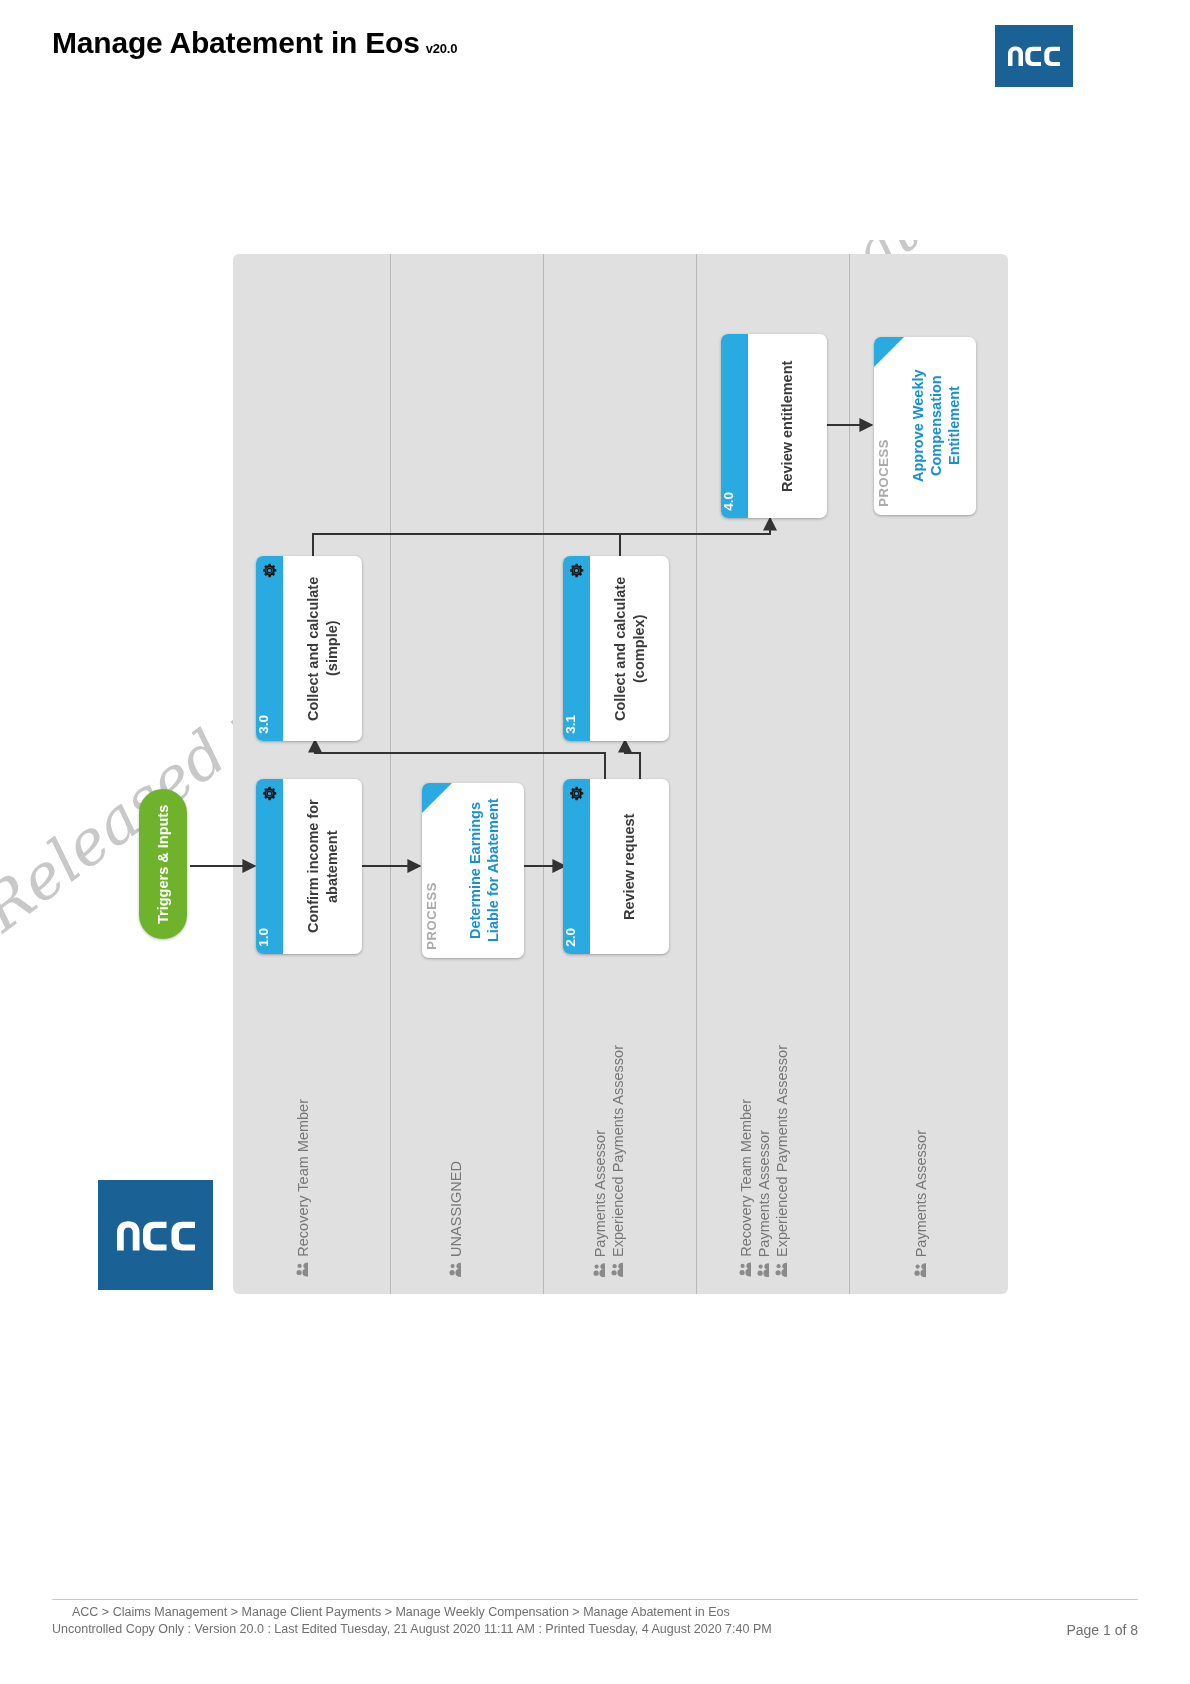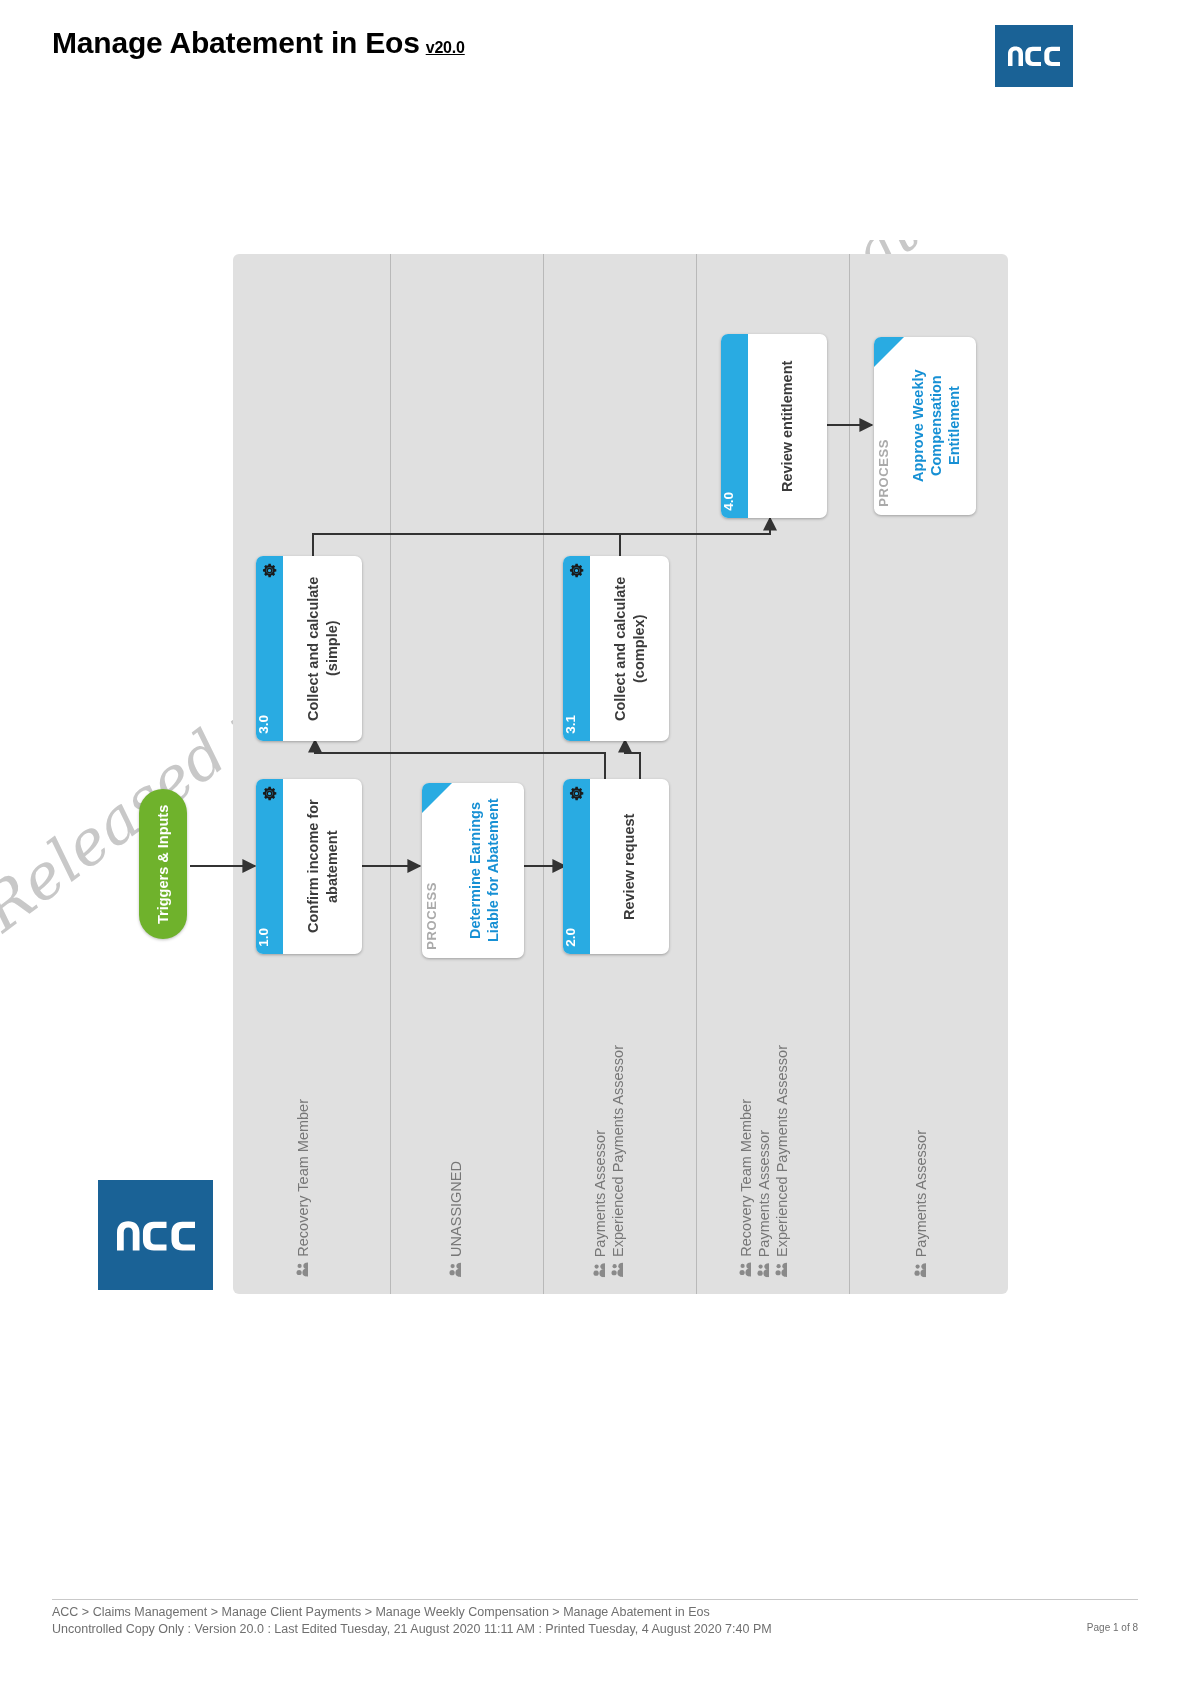--- a/index.html
+++ b/index.html
@@ -8,21 +8,21 @@
     font-family:"Liberation Sans","DejaVu Sans",sans-serif;
     overflow:hidden;
   }
 
   
   #page-title{
     position:absolute;left:52px;top:26px;
     font-size:30px;font-weight:bold;color:#000;letter-spacing:-0.2px;
     white-space:nowrap;
   }
-  #page-title .ver{font-size:16px;font-weight:bold;vertical-align:baseline;margin-left:6px;text-decoration:underline;}
+  #page-title .ver{font-size:13px;font-weight:bold;vertical-align:baseline;margin-left:6px;}
 
   .acc-logo{
     position:absolute;background:#1a6296;display:flex;align-items:center;justify-content:center;
   }
   #header-logo{left:995px;top:25px;width:78px;height:62px;}
   #footer-logo{left:98px;top:1180px;width:115px;height:110px;}
   .acc-logo svg{display:block;}
 
   
   #watermark{
@@ -118,23 +118,23 @@
   }
 
   
   #connectors{position:absolute;left:0;top:0;width:1190px;height:1684px;pointer-events:none;}
 
   
   #footer-rule{position:absolute;left:52px;top:1599px;width:1086px;height:1px;background:#c9c9c9;}
   .foot-line{
     position:absolute;left:52px;font-size:12.5px;color:#6f6f6f;white-space:nowrap;
   }
-  #foot-breadcrumb{top:1605px;}
+  #foot-breadcrumb{top:1605px;margin-left:20px;}
   #foot-meta{top:1622px;}
-  #foot-page{position:absolute;right:52px;top:1622px;font-size:10px;color:#6f6f6f;}
+  #foot-page{position:absolute;right:52px;top:1622px;font-size:14px;color:#6f6f6f;}
 </style>
 </head>
 <body>
 
 <div id="page-title">
   <span>Manage Abatement in Eos</span><span class="ver">v20.0</span>
 </div>
 
 <div class="acc-logo" id="header-logo">
   <svg width="56" height="22" viewBox="0 0 56 22">

